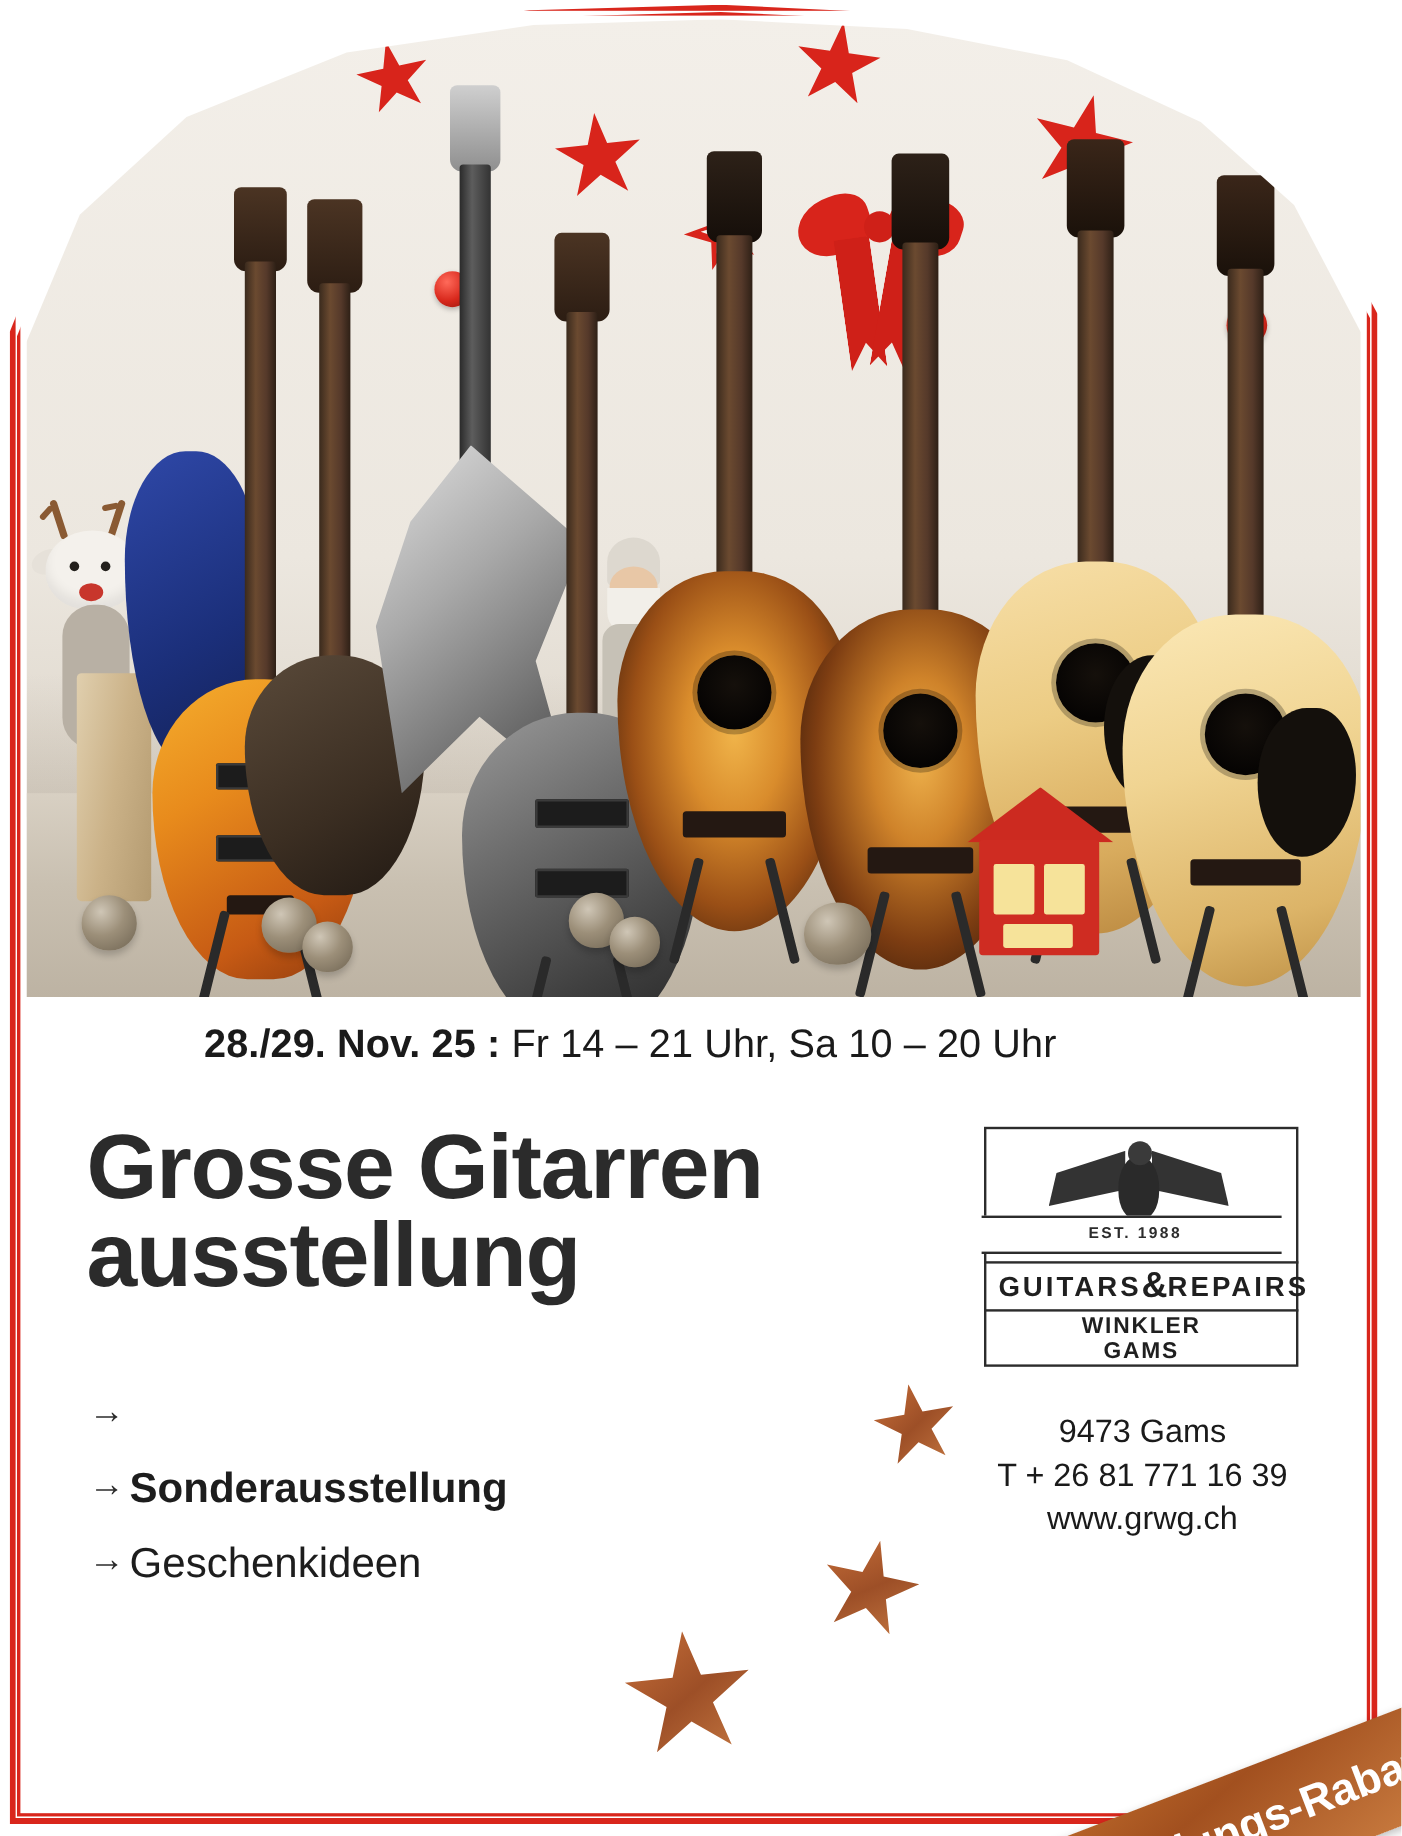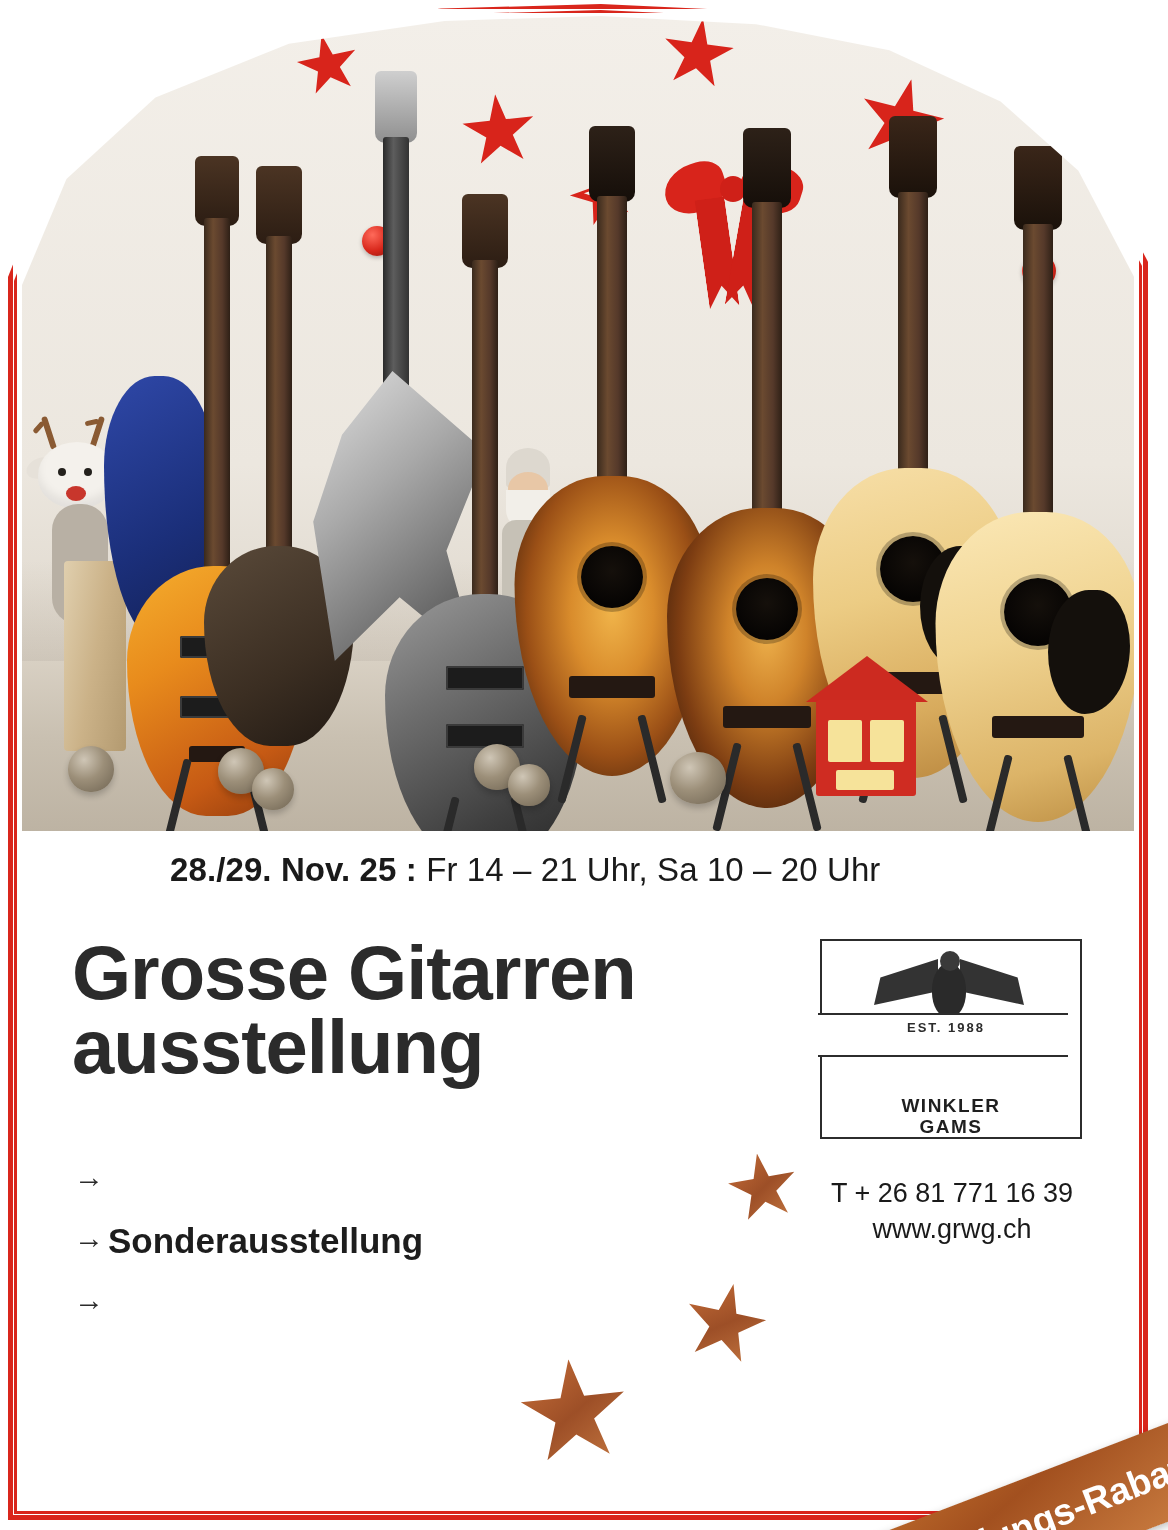--- a/index.html
+++ b/index.html
@@ -270,21 +270,21 @@
   .eagle-head {
     position:absolute; left: 66px; top: 2px; width: 20px; height: 20px;
     background:#3a3a3a; border-radius: 50%;
   }
   .eagle-wing {
     position:absolute; top: 10px; width: 64px; height: 46px; background:#333;
   }
   .eagle-wing.lw { left: 0; clip-path: polygon(100% 0, 100% 70%, 0 100%, 10% 40%); }
   .eagle-wing.rw { right: 0; clip-path: polygon(0 0, 0 70%, 100% 100%, 90% 40%); }
   .ribbon {
-    position:absolute; left: 6px; top: 74px; width: 250px; height: 44px;
+    position:absolute; left: 6px; top: 74px; width: 250px; height: 32px;
     background: #ffffff; border-top: 2px solid #2c2c2c; border-bottom: 2px solid #2c2c2c;
   }
   .ribbon .est {
     position:absolute; left: 78px; top: 5px; width: 100px; text-align:center;
     font-size: 13px; letter-spacing: 2px; font-weight:700; color:#2c2c2c;
   }
   .logo-bar {
     position:absolute; left: 8px; top: 112px; width: 262px; height: 42px;
     border-top: 2px solid #2c2c2c; border-bottom: 2px solid #2c2c2c;
     display:flex; align-items:center; justify-content:space-between;
@@ -492,46 +492,53 @@
 
       <div class="bullet">
         <span class="arrow">→</span>
         <span class="txt">
           <b>Sonderausstellung</b>
         </span>
       </div>
 
       <div class="bullet">
         <span class="arrow">→</span>
+        <span class="txt">Geschenkideen</span>
       </div>
 
     </div>
 
     <div class="gold-star" style="left:706px; top:322px; width:70px; height:70px; transform:rotate(-10deg);"></div>
     <div class="gold-star" style="left:662px; top:452px; width:82px; height:82px; transform:rotate(12deg);"></div>
     <div class="gold-star" style="left:498px; top:528px; width:108px; height:108px; transform:rotate(-6deg);"></div>
 
     <div id="logo">
       <div class="logo-frame"></div>
       <div class="logo-eagle">
         <div class="eagle-wing lw"></div>
         <div class="eagle-wing rw"></div>
         <div class="eagle-body"></div>
         <div class="eagle-head"></div>
       </div>
       <div class="ribbon">
         <div class="est">EST.      1988</div>
       </div>
+      <div class="logo-bar">
+        <span class="word">GUITARS</span>
+        <span class="amp">&amp;</span>
+        <span class="word">REPAIRS</span>
+      </div>
       <div class="logo-sub">
         <span>WINKLER</span><br>
         <span>GAMS</span>
       </div>
     </div>
 
     <div id="contact">
+      <div>9473 Gams</div>
       <div>T + 26 81 771 16 39</div>
       <div>www.grwg.ch</div>
     </div>
 
   </div>
 
   <div class="arch-border"></div>
   <div class="arch-inner"></div>
 
   <div id="ribbon-corner">

